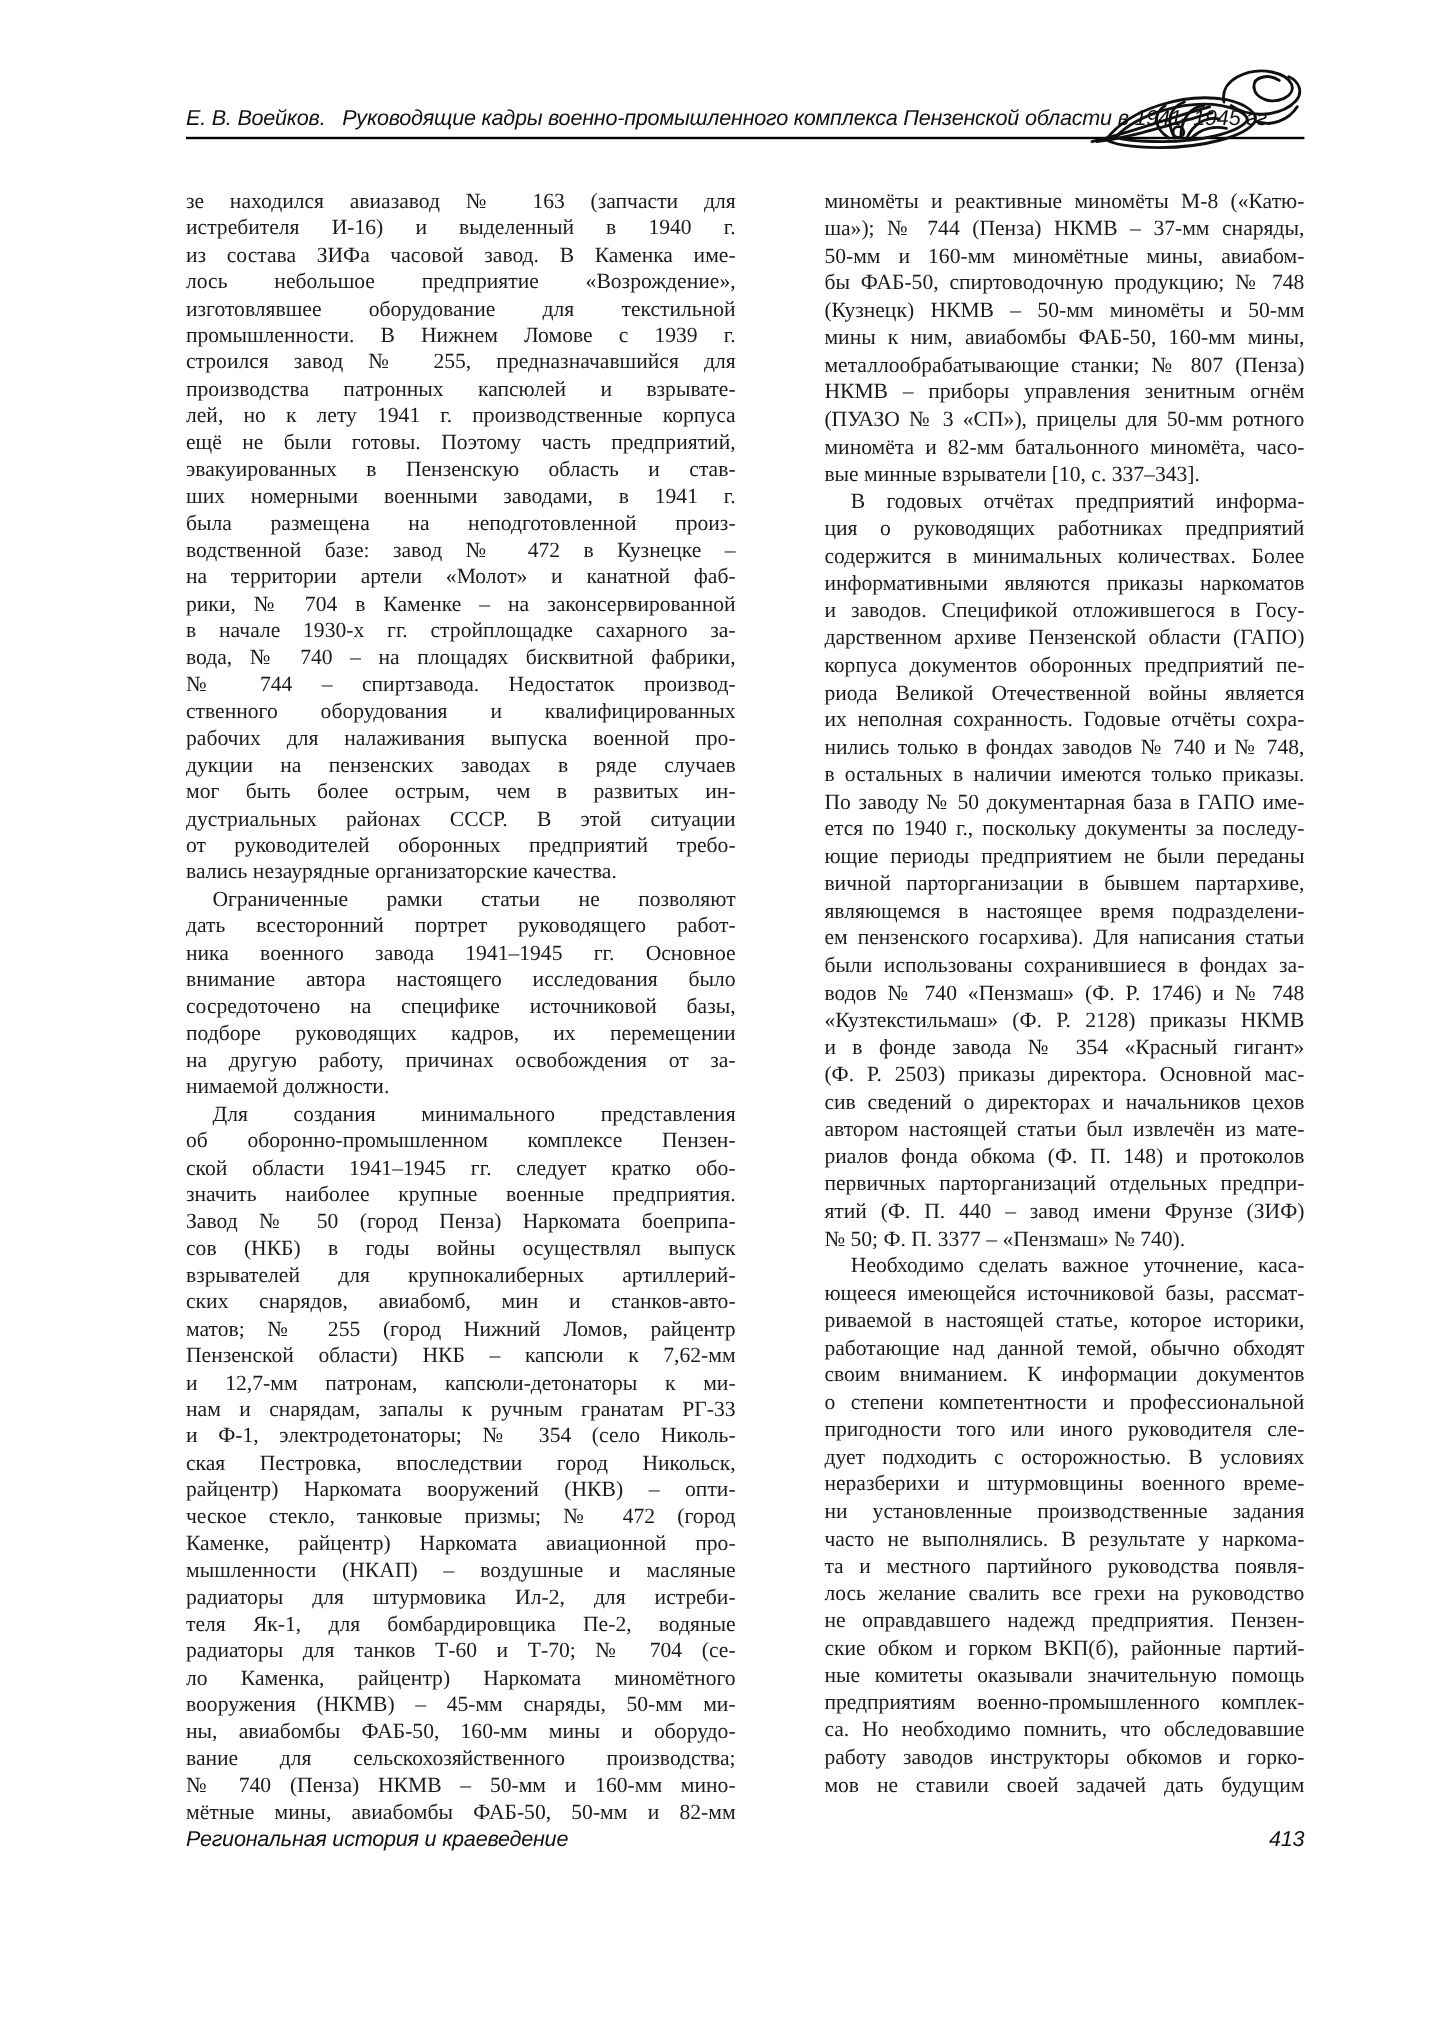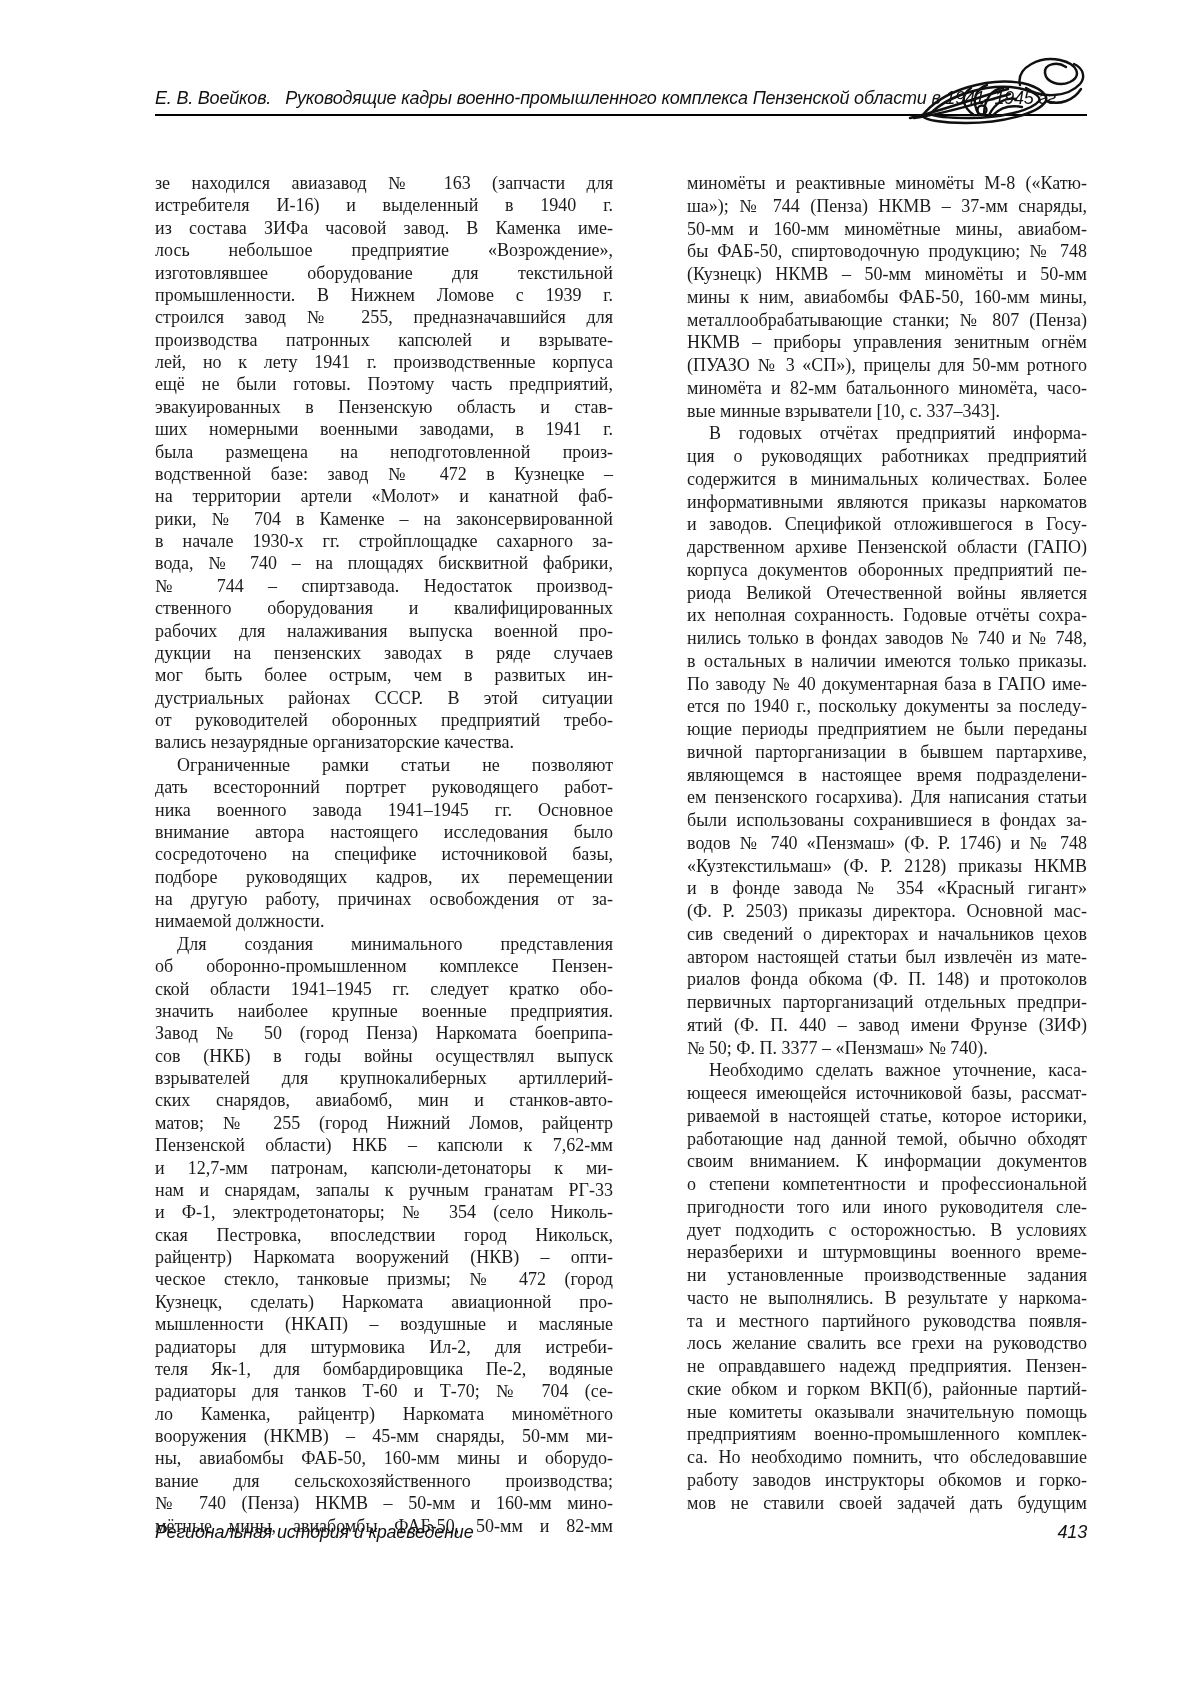--- a/index.html
+++ b/index.html
@@ -18,21 +18,21 @@
   .running-head .author { margin-right: 14px; }
   .header-rule {
     position: absolute; left: 155px; top: 114px;
     width: 932px; height: 2px; background: #000;
   }
   .ornament {
     position: absolute; left: 908px; top: 54px;
     width: 182px; height: 74px;
   }
   .body-columns {
-    position: absolute; left: 155px; top: 172px; width: 932px;
+    position: absolute; left: 155px; top: 156px; width: 932px;
     display: flex; gap: 30px;
     font-family: "Liberation Serif", "DejaVu Serif", serif;
     font-size: 18px; color: #1b1b1b;
   }
   .column-left  { width: 458px; }
   .column-right { width: 444px; }
   .tline {
     text-align: justify;
     text-align-last: justify;
     line-height: 22.38px;
@@ -130,21 +130,21 @@
         <div class="tline">взрывателей для крупнокалиберных артиллерий-</div>
         <div class="tline">ских снарядов, авиабомб, мин и станков-авто-</div>
         <div class="tline">матов; № 255 (город Нижний Ломов, райцентр</div>
         <div class="tline">Пензенской области) НКБ – капсюли к 7,62-мм</div>
         <div class="tline">и 12,7-мм патронам, капсюли-детонаторы к ми-</div>
         <div class="tline">нам и снарядам, запалы к ручным гранатам РГ-33</div>
         <div class="tline">и Ф-1, электродетонаторы; № 354 (село Николь-</div>
         <div class="tline">ская Пестровка, впоследствии город Никольск,</div>
         <div class="tline">райцентр) Наркомата вооружений (НКВ) – опти-</div>
         <div class="tline">ческое стекло, танковые призмы; № 472 (город</div>
-        <div class="tline">Кузнецк, сделать) Наркомата авиационной про-</div>
+        <div class="tline">Каменке, райцентр) Наркомата авиационной про-</div>
         <div class="tline">мышленности (НКАП) – воздушные и масляные</div>
         <div class="tline">радиаторы для штурмовика Ил-2, для истреби-</div>
         <div class="tline">теля Як-1, для бомбардировщика Пе-2, водяные</div>
         <div class="tline">радиаторы для танков Т-60 и Т-70; № 704 (се-</div>
         <div class="tline">ло Каменка, райцентр) Наркомата миномётного</div>
         <div class="tline">вооружения (НКМВ) – 45-мм снаряды, 50-мм ми-</div>
         <div class="tline">ны, авиабомбы ФАБ-50, 160-мм мины и оборудо-</div>
         <div class="tline">вание для сельскохозяйственного производства;</div>
         <div class="tline">№ 740 (Пенза) НКМВ – 50-мм и 160-мм мино-</div>
         <div class="tline">мётные мины, авиабомбы ФАБ-50, 50-мм и 82-мм</div>
@@ -169,21 +169,21 @@
         <div class="tline">ция о руководящих работниках предприятий</div>
         <div class="tline">содержится в минимальных количествах. Более</div>
         <div class="tline">информативными являются приказы наркоматов</div>
         <div class="tline">и заводов. Спецификой отложившегося в Госу-</div>
         <div class="tline">дарственном архиве Пензенской области (ГАПО)</div>
         <div class="tline">корпуса документов оборонных предприятий пе-</div>
         <div class="tline">риода Великой Отечественной войны является</div>
         <div class="tline">их неполная сохранность. Годовые отчёты сохра-</div>
         <div class="tline">нились только в фондах заводов № 740 и № 748,</div>
         <div class="tline">в остальных в наличии имеются только приказы.</div>
-        <div class="tline">По заводу № 40 документарная база в ГАПО име-</div>
+        <div class="tline">По заводу № 50 документарная база в ГАПО име-</div>
         <div class="tline">ется по 1940 г., поскольку документы за последу-</div>
         <div class="tline">ющие периоды предприятием не были переданы</div>
         <div class="tline">вичной парторганизации в бывшем партархиве,</div>
         <div class="tline">являющемся в настоящее время подразделени-</div>
         <div class="tline">ем пензенского госархива). Для написания статьи</div>
         <div class="tline">были использованы сохранившиеся в фондах за-</div>
         <div class="tline">водов № 740 «Пензмаш» (Ф. Р. 1746) и № 748</div>
         <div class="tline">«Кузтекстильмаш» (Ф. Р. 2128) приказы НКМВ</div>
         <div class="tline">и в фонде завода № 354 «Красный гигант»</div>
         <div class="tline">(Ф. Р. 2503) приказы директора. Основной мас-</div>

